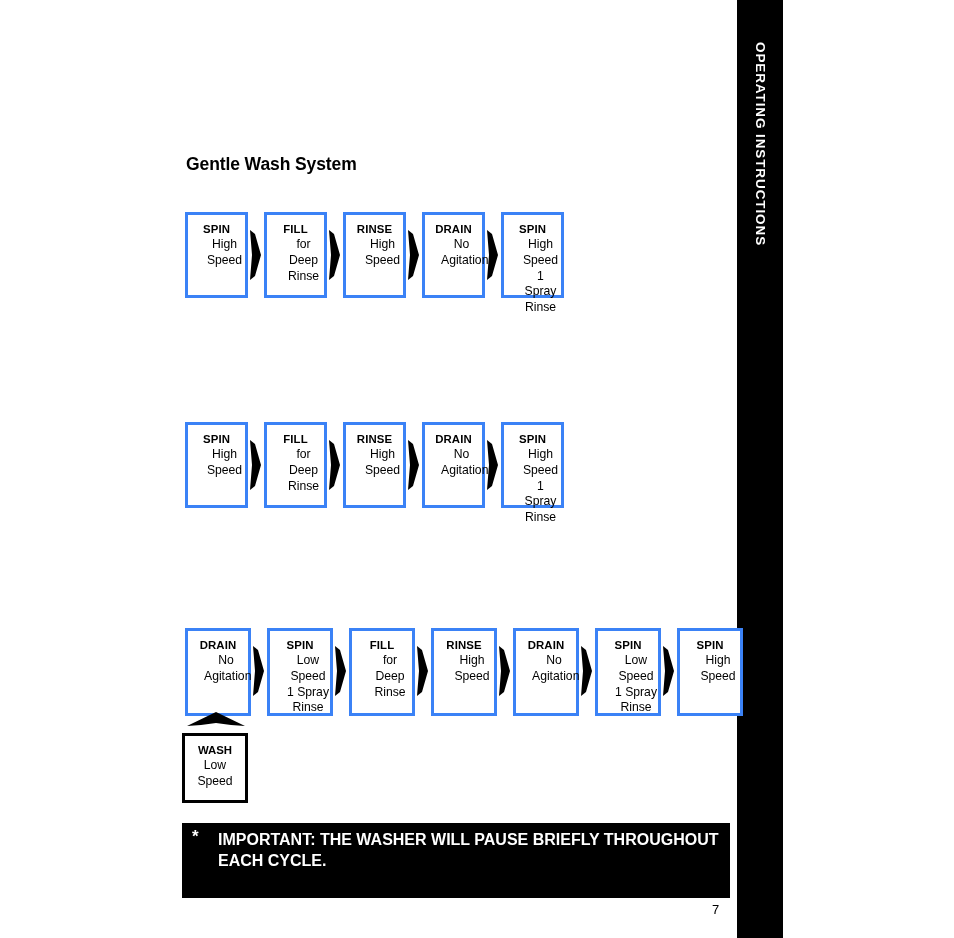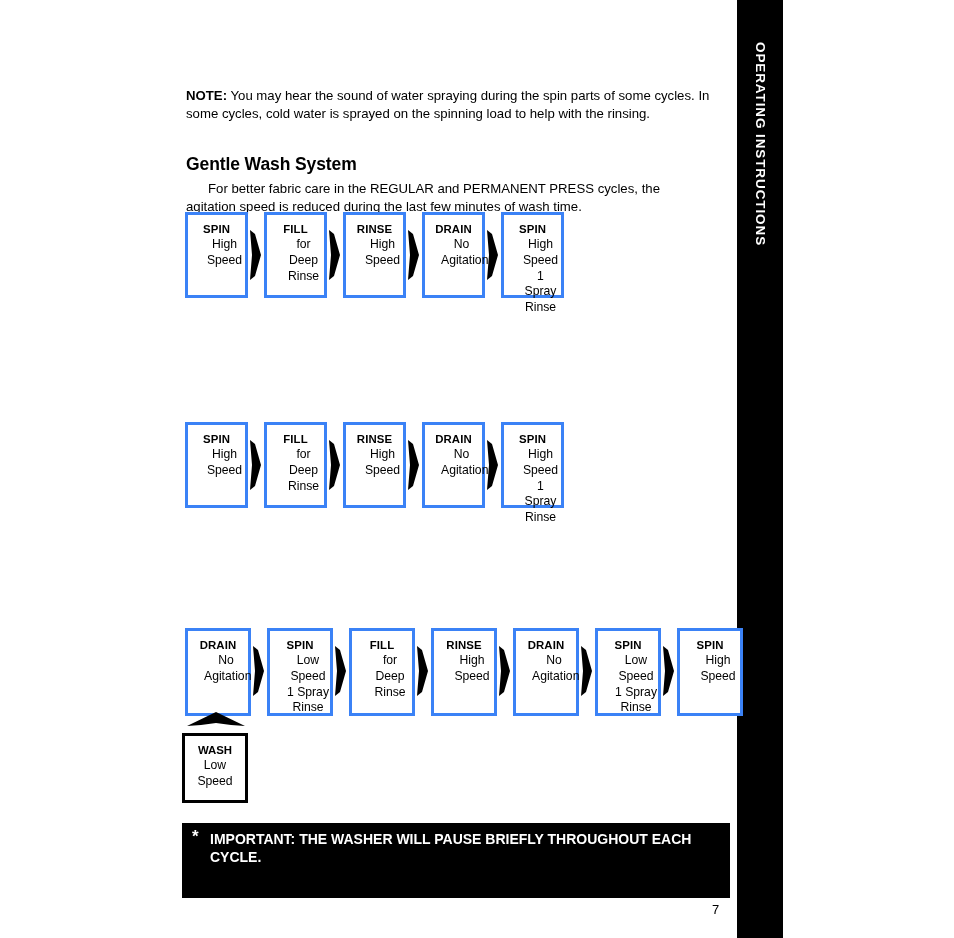--- a/index.html
+++ b/index.html
@@ -157,24 +157,24 @@
     position: absolute;
     left: 10px;
     top: 5px;
     font-size: 17px;
     font-weight: bold;
     line-height: 1;
     font-family: "Liberation Sans", sans-serif;
   }
   #imp-text {
     position: absolute;
-    left: 28px;
+    left: 36px;
     top: 7px;
     right: 8px;
-    font-size: 14px;
+    font-size: 16px;
     font-weight: bold;
     line-height: 1.30;
     font-family: "Liberation Sans", sans-serif;
   }
 
   
   #page-number {
     position: absolute;
     left: 712px;
     top: 902px;
@@ -184,27 +184,23 @@
 </style>
 </head>
 <body>
 
 <div id="page">
 
   <div id="side-tab">
     <span id="side-tab-label">OPERATING INSTRUCTIONS</span>
   </div>
 
-  <p id="note">
-    <b>NOTE:</b><span> You may hear the sound of water spraying during the spin parts of some cycles. In some cycles, cold water is sprayed on the spinning load to help with the rinsing.</span>
-  </p>
 
   <h2 id="heading">Gentle Wash System</h2>
 
-  <p id="intro">For better fabric care in the REGULAR and PERMANENT PRESS cycles, the agitation speed is reduced during the last few minutes of wash time.</p>
 
   <div class="flow-row" id="row1">
       <div class="flow-box">
         <span class="bt">SPIN</span>
         <span class="ln">High</span>
         <span class="ln">Speed</span>
       </div>
       <div class="arrow">
         <svg width="16" height="86" viewBox="0 0 16 86">
           <polygon points="2,18 7,22 13,43 7,64 2,68 4,43" fill="#000000"></polygon>

